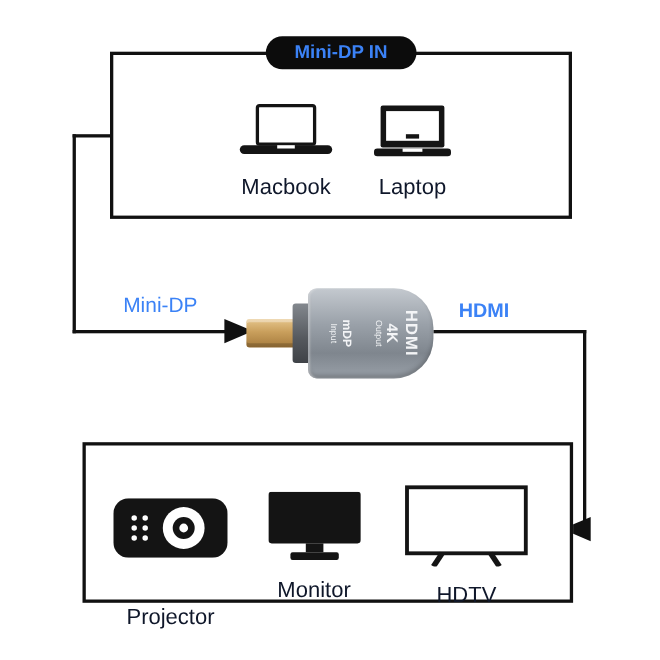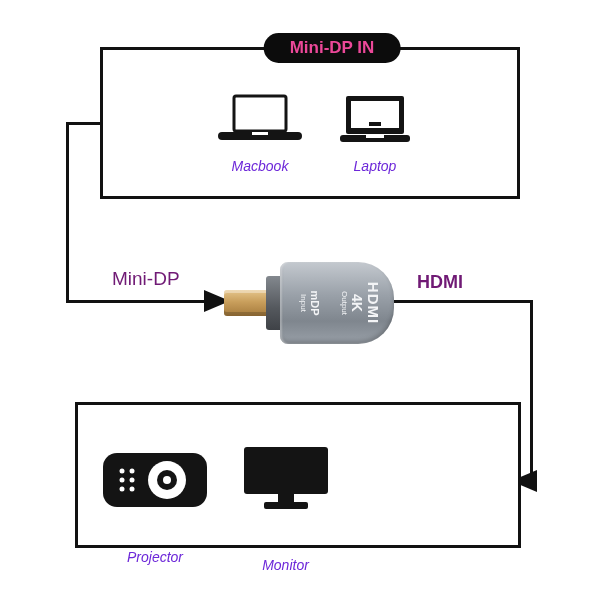--- a/index.html
+++ b/index.html
@@ -15,34 +15,34 @@
   .arrow-right{position:absolute;left:204px;top:290px;width:0;height:0;
     border-top:11px solid transparent;border-bottom:11px solid transparent;border-left:26px solid #111;}
   .arrow-left{position:absolute;left:511px;top:470px;width:0;height:0;
     border-top:11px solid transparent;border-bottom:11px solid transparent;border-right:26px solid #111;}
 
   
   .box{position:absolute;border:3px solid #111;background:#fff;}
   #input-box{left:100px;top:47px;width:414px;height:146px;}
   #output-box{left:75px;top:402px;width:440px;height:140px;}
   .pill{position:absolute;left:50%;top:-17px;transform:translateX(-50%);
-    background:#0c0c0c;color:#ec4899;font-size:17px;font-weight:bold;
-    padding:5px 26px;border-radius:17px;white-space:nowrap;margin-left:22px;}
+    background:#0c0c0c;color:#3b82f6;font-size:17px;font-weight:bold;
+    padding:5px 26px;border-radius:17px;white-space:nowrap;}
 
   
   .device{position:absolute;display:flex;flex-direction:column;align-items:center;}
-  .device .dlabel{font-size:14px;color:#6d28d9;margin-top:10px;white-space:nowrap;font-style:italic;}
+  .device .dlabel{font-size:20px;color:#0f172a;margin-top:10px;white-space:nowrap;}
   #dev-macbook{left:102px;top:44px;width:110px;}
   #dev-laptop{left:222px;top:44px;width:100px;justify-content:flex-end;}
   #dev-projector{left:22px;top:48px;width:110px;gap:28px;}
-  #dev-monitor{left:160px;top:42px;width:95px;gap:32px;}
+  #dev-monitor{left:160px;top:42px;width:95px;}
   #dev-hdtv{left:286px;top:36px;width:120px;}
 
   
-  .conn-label{position:absolute;color:#701a75;}
+  .conn-label{position:absolute;color:#3b82f6;}
   #label-minidp{left:112px;top:268px;font-size:19px;}
   #label-hdmi{left:417px;top:272px;font-size:18px;font-weight:bold;}
 
   
   .adapter{position:absolute;left:224px;top:260px;width:170px;height:86px;}
   .plug{position:absolute;left:0;top:30px;width:46px;height:26px;border-radius:3px;
     background:linear-gradient(180deg,#e6c68c 0%,#c99f5c 45%,#a57a3c 100%);
     box-shadow:inset 0 -4px 0 rgba(0,0,0,.18), inset 0 3px 0 rgba(255,255,255,.35);}
   .collar{position:absolute;left:42px;top:16px;width:18px;height:54px;border-radius:3px;
     background:linear-gradient(180deg,#83888e 0%,#54585d 60%,#3f4247 100%);}
@@ -144,15 +144,25 @@
       <span>
         <svg width="84" height="64" viewBox="0 0 84 64">
           <rect x="0" y="0" width="84" height="47" rx="3" fill="#141414"></rect>
           <rect x="34" y="47" width="16" height="8" fill="#141414"></rect>
           <rect x="20" y="55" width="44" height="7" rx="2" fill="#141414"></rect>
         </svg>
       </span>
       <span class="dlabel">Monitor</span>
     </div>
 
+    <div class="device" id="dev-hdtv">
+      <span>
+        <svg width="112" height="74" viewBox="0 0 112 74">
+          <rect x="2" y="2" width="108" height="60" fill="#fff" stroke="#141414" stroke-width="3.5"></rect>
+          <path d="M34 62 L26 74" stroke="#141414" stroke-width="5"></path>
+          <path d="M78 62 L86 74" stroke="#141414" stroke-width="5"></path>
+        </svg>
+      </span>
+      <span class="dlabel">HDTV</span>
+    </div>
   </div>
 
 </div>
 
 </body></html>

